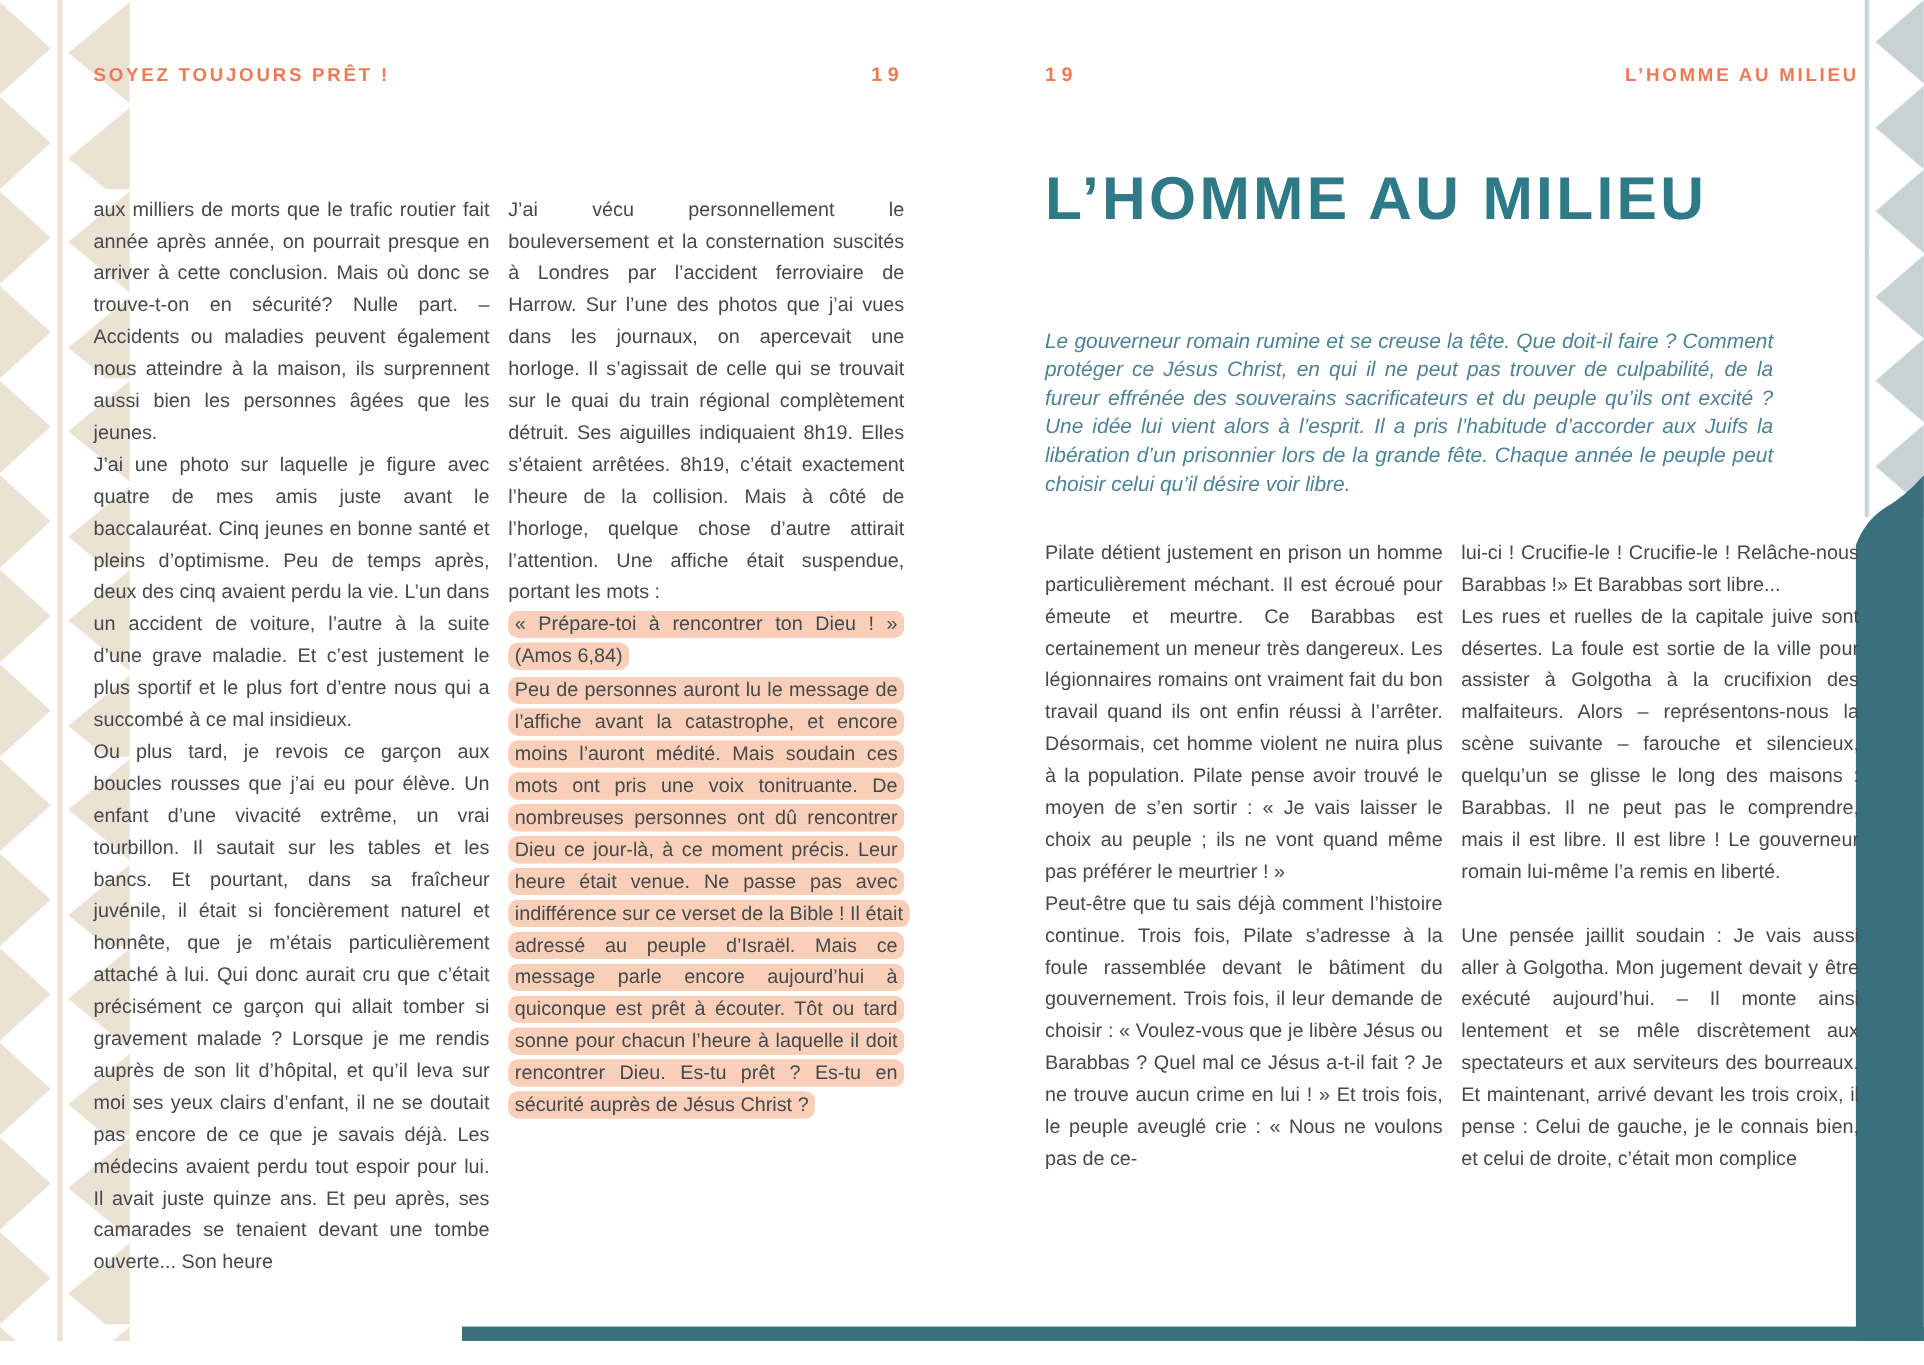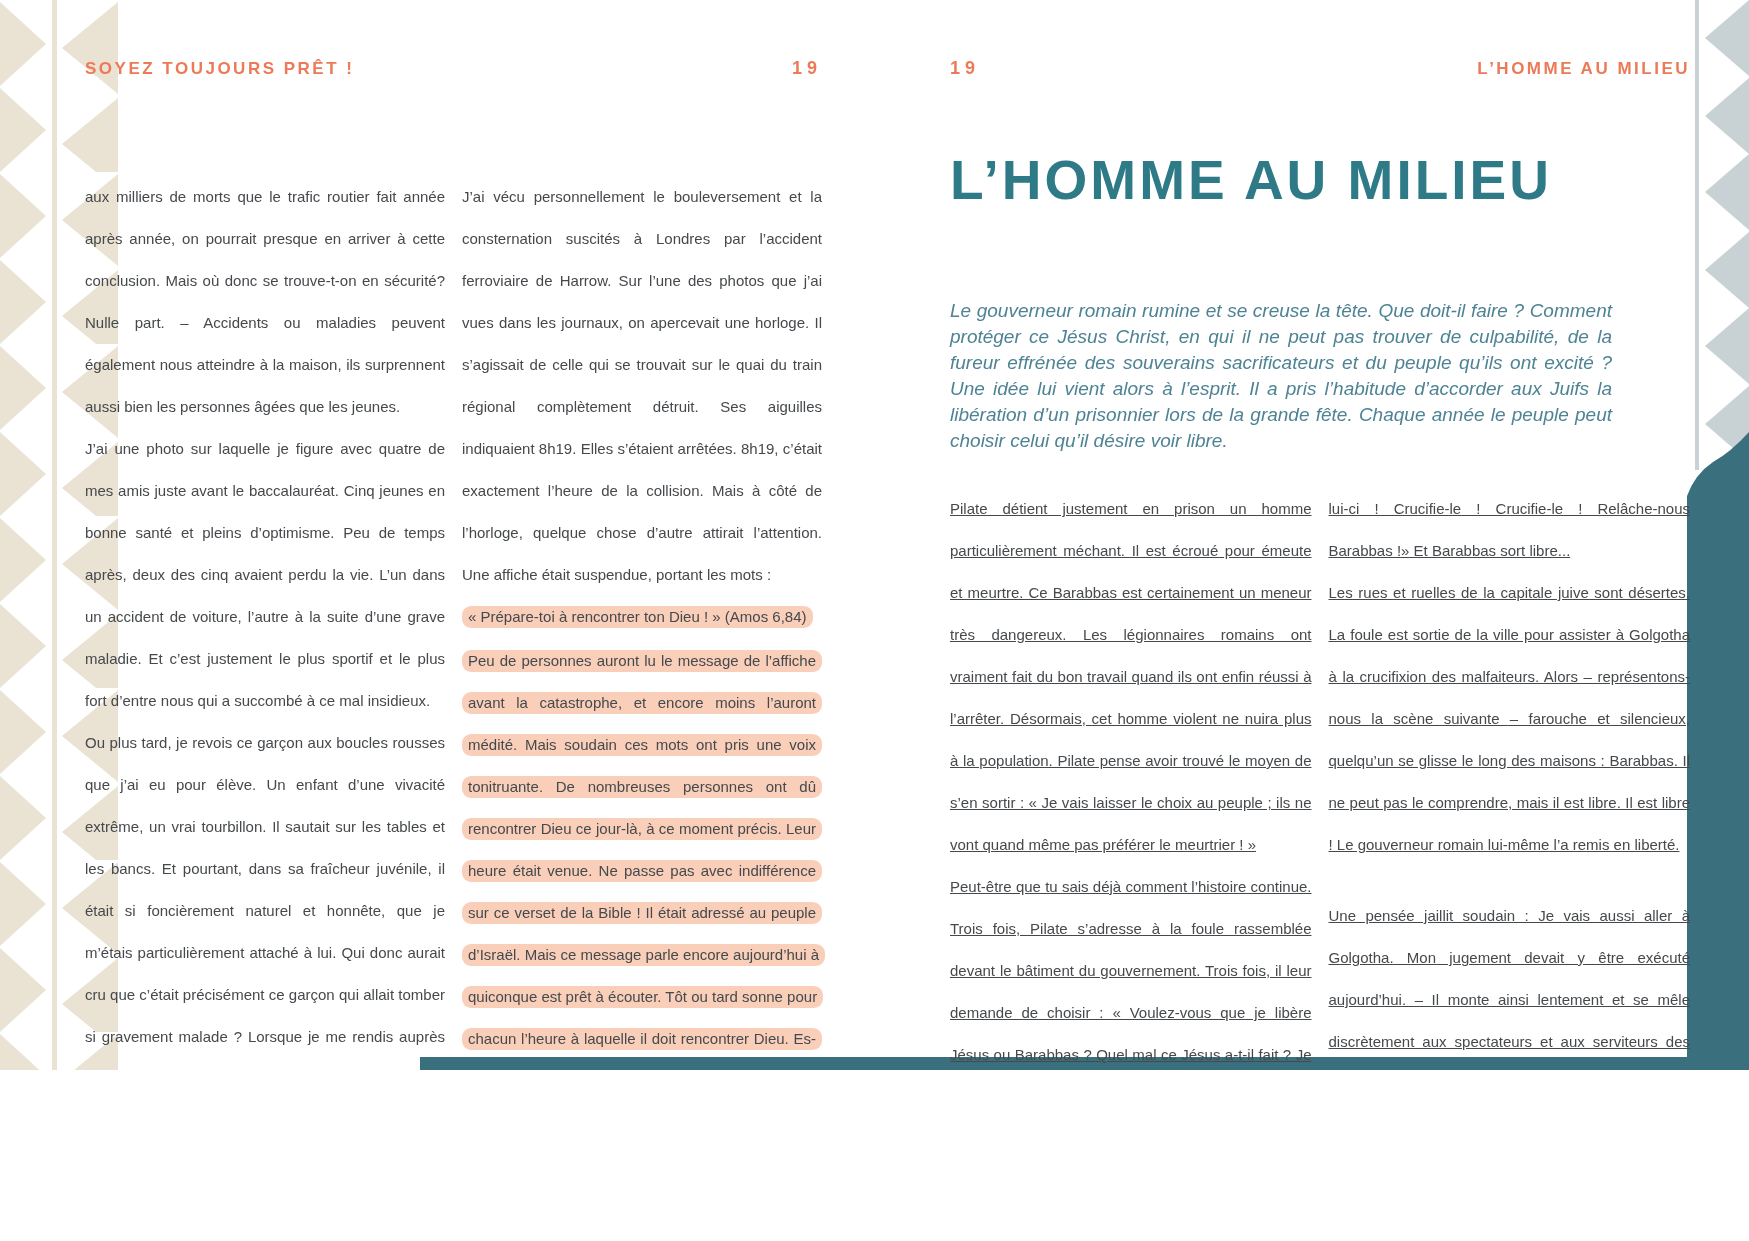--- a/index.html
+++ b/index.html
@@ -8,21 +8,21 @@
     --intro-teal:#4E8394;
     --body-ink:#46494C;
     --peach:#F9CFBA;
     --beige:#EAE2D3;
     --edge-gray:#C8D2D5;
     --teal-shape:#3A6F7D;
   }
   html,body{margin:0;padding:0;background:#fff;}
   .spread{
     position:relative;
-    width:1749px;height:1070px;
+    width:1749px;height:1219px;
     background:#ffffff;
     overflow:hidden;
     font-family:"Liberation Sans",sans-serif;
     color:var(--body-ink);
   }
   
   .edge-left-svg{position:absolute;left:0;top:0;color:var(--beige);}
   .edge-right-svg{position:absolute;right:0;top:0;color:var(--edge-gray);}
   .teal-wave-svg{position:absolute;right:0;top:428px;color:var(--teal-shape);}
   .bottom-bar{position:absolute;left:420px;right:0;bottom:0;height:13px;background:var(--teal-shape);}
@@ -32,25 +32,25 @@
   .page-right{left:950px;width:740px;height:1120px;}
   .page-header{
     position:absolute;top:0;left:0;right:0;
     display:flex;justify-content:space-between;align-items:baseline;
     color:var(--orange);
     font-weight:bold;font-size:17px;letter-spacing:2.5px;
   }
   .page-num{letter-spacing:5px;font-size:18px;}
   .columns{position:absolute;left:0;right:0;display:flex;gap:17px;}
   .page-left .columns{top:118px;}
-  .page-right .columns{top:430px;text-decoration:underline;}
+  .page-right .columns{top:430px;}
   .col{flex:1;min-width:0;}
   .col p{
     margin:0;
-    font-size:15px;line-height:42px;
+    font-size:18px;line-height:29px;
     text-align:justify;
     color:var(--body-ink);
   }
   .hl-block{margin-top:10px;}
   .hl-block.second{margin-top:2px;}
   .hl{
     background:var(--peach);
     border-radius:9px;
     padding:2px 6px 3px 6px;
     -webkit-box-decoration-break:clone;

